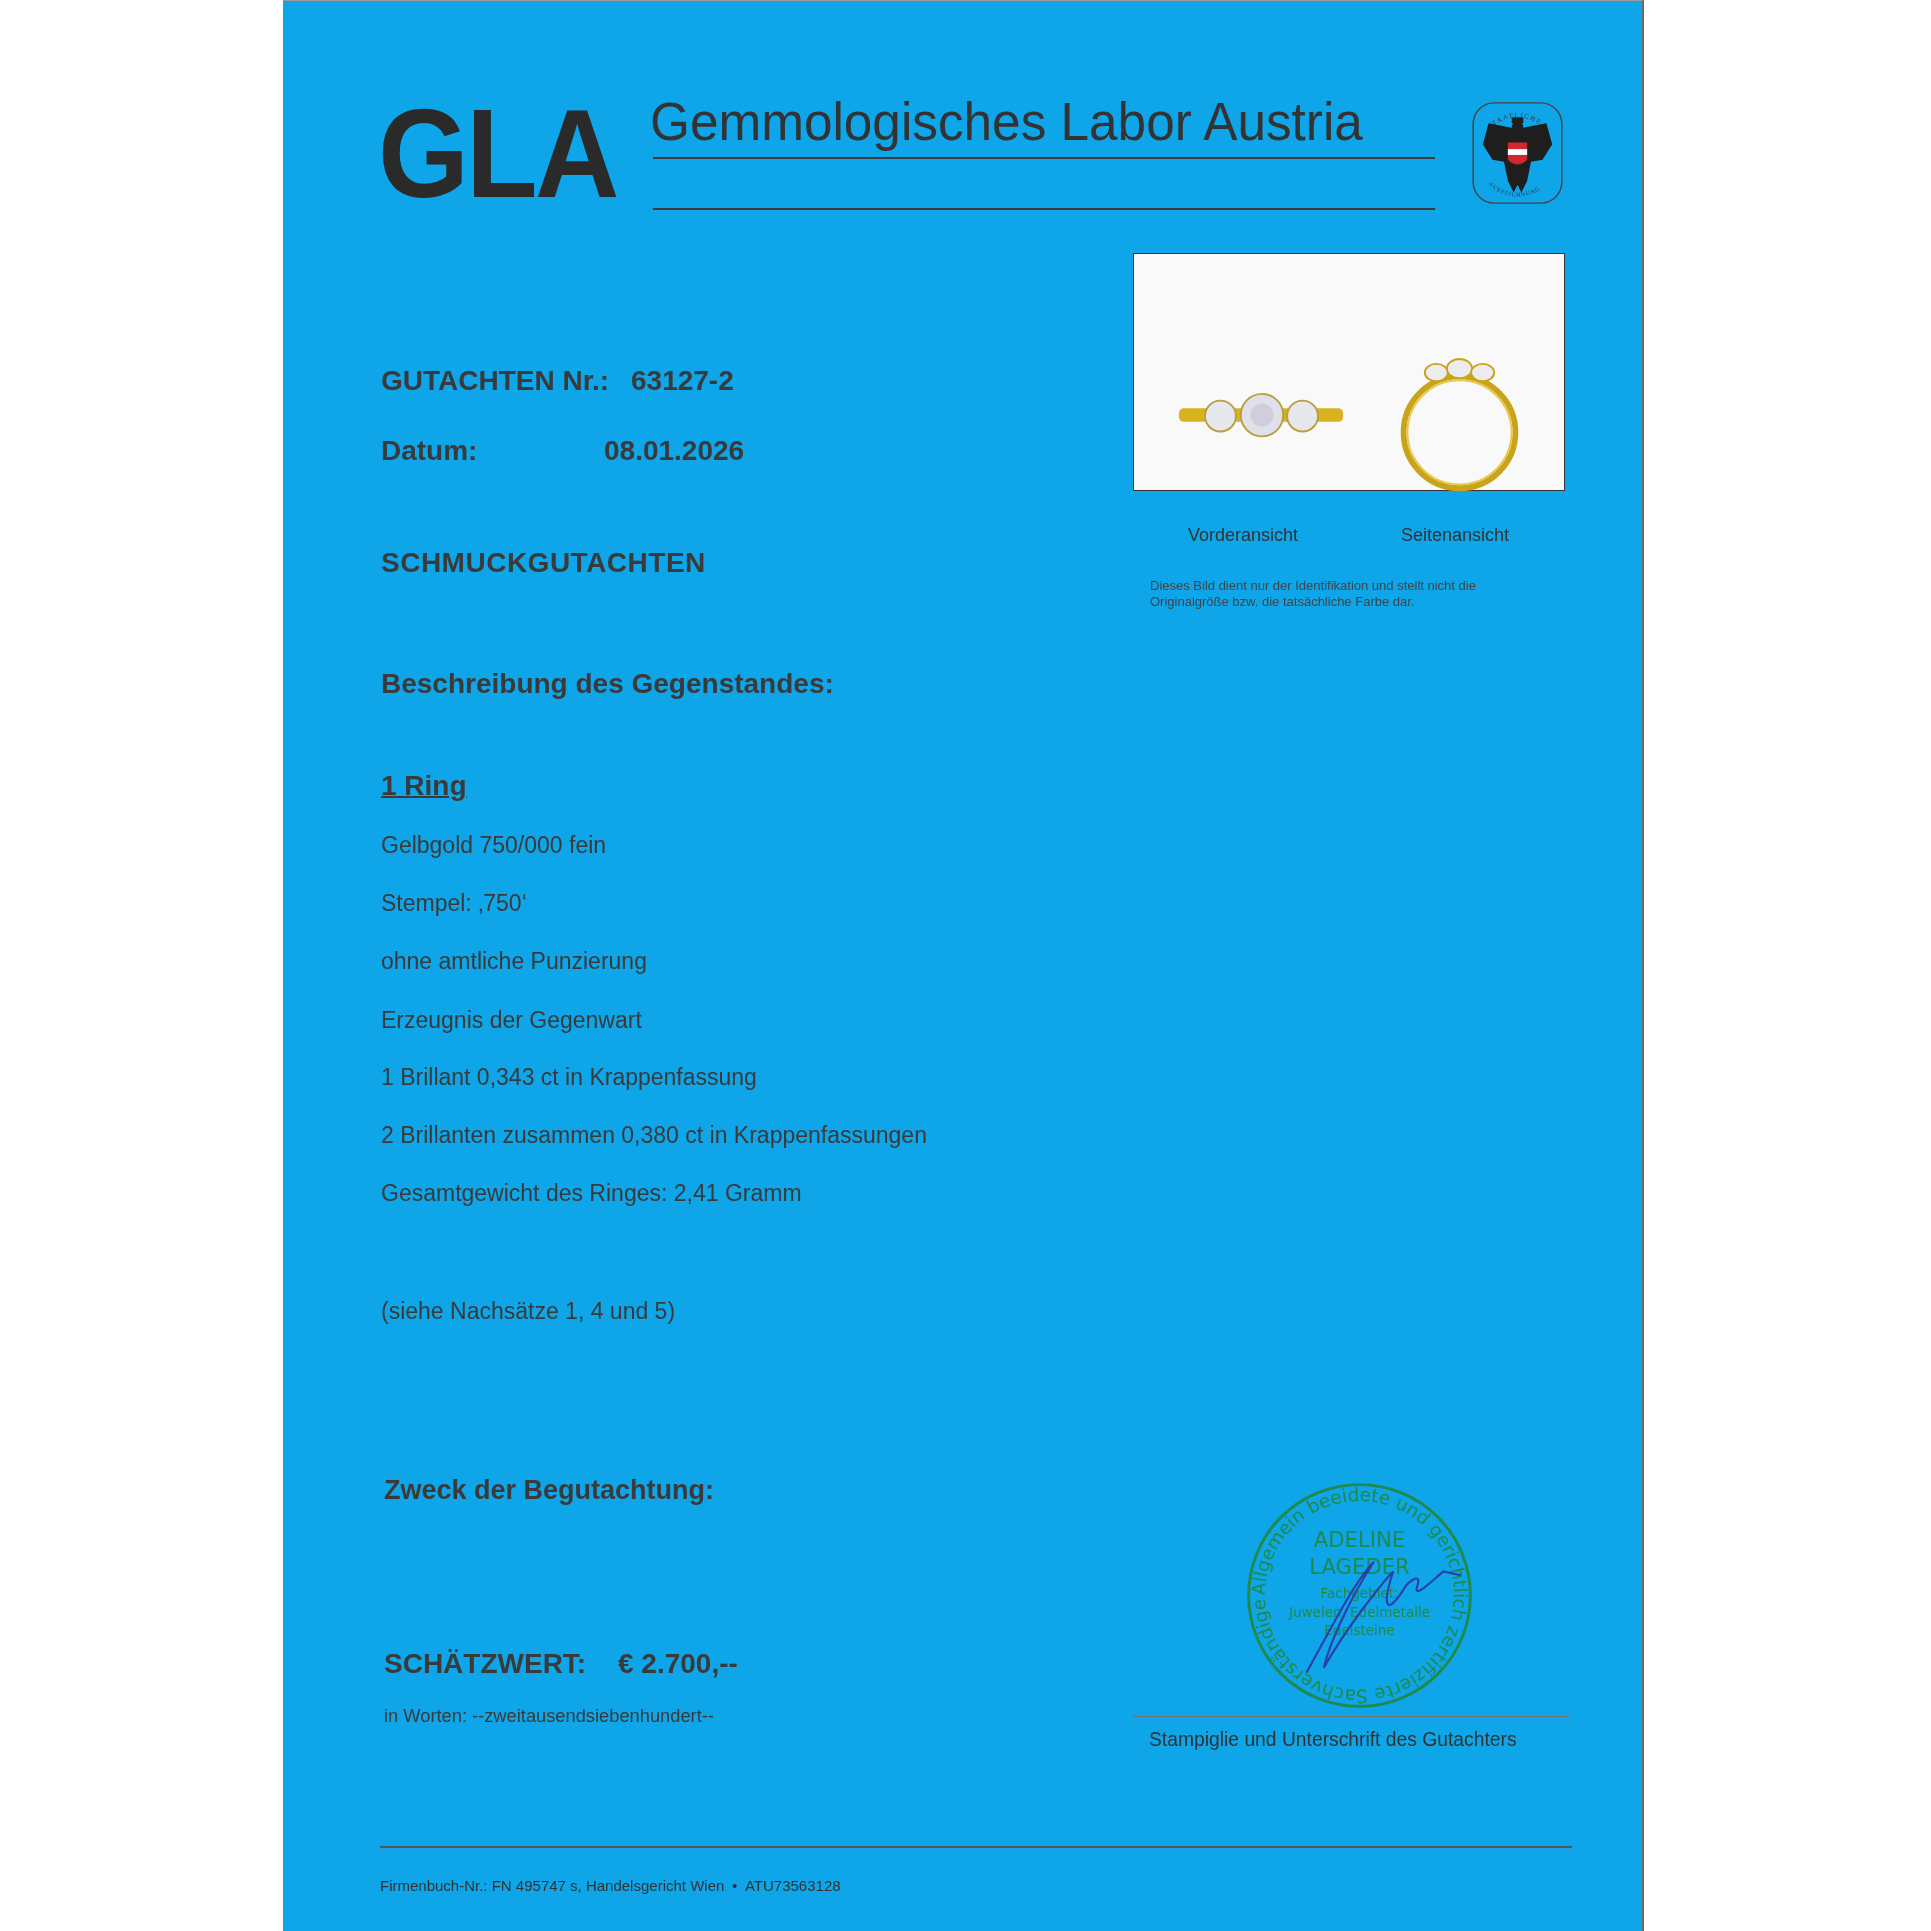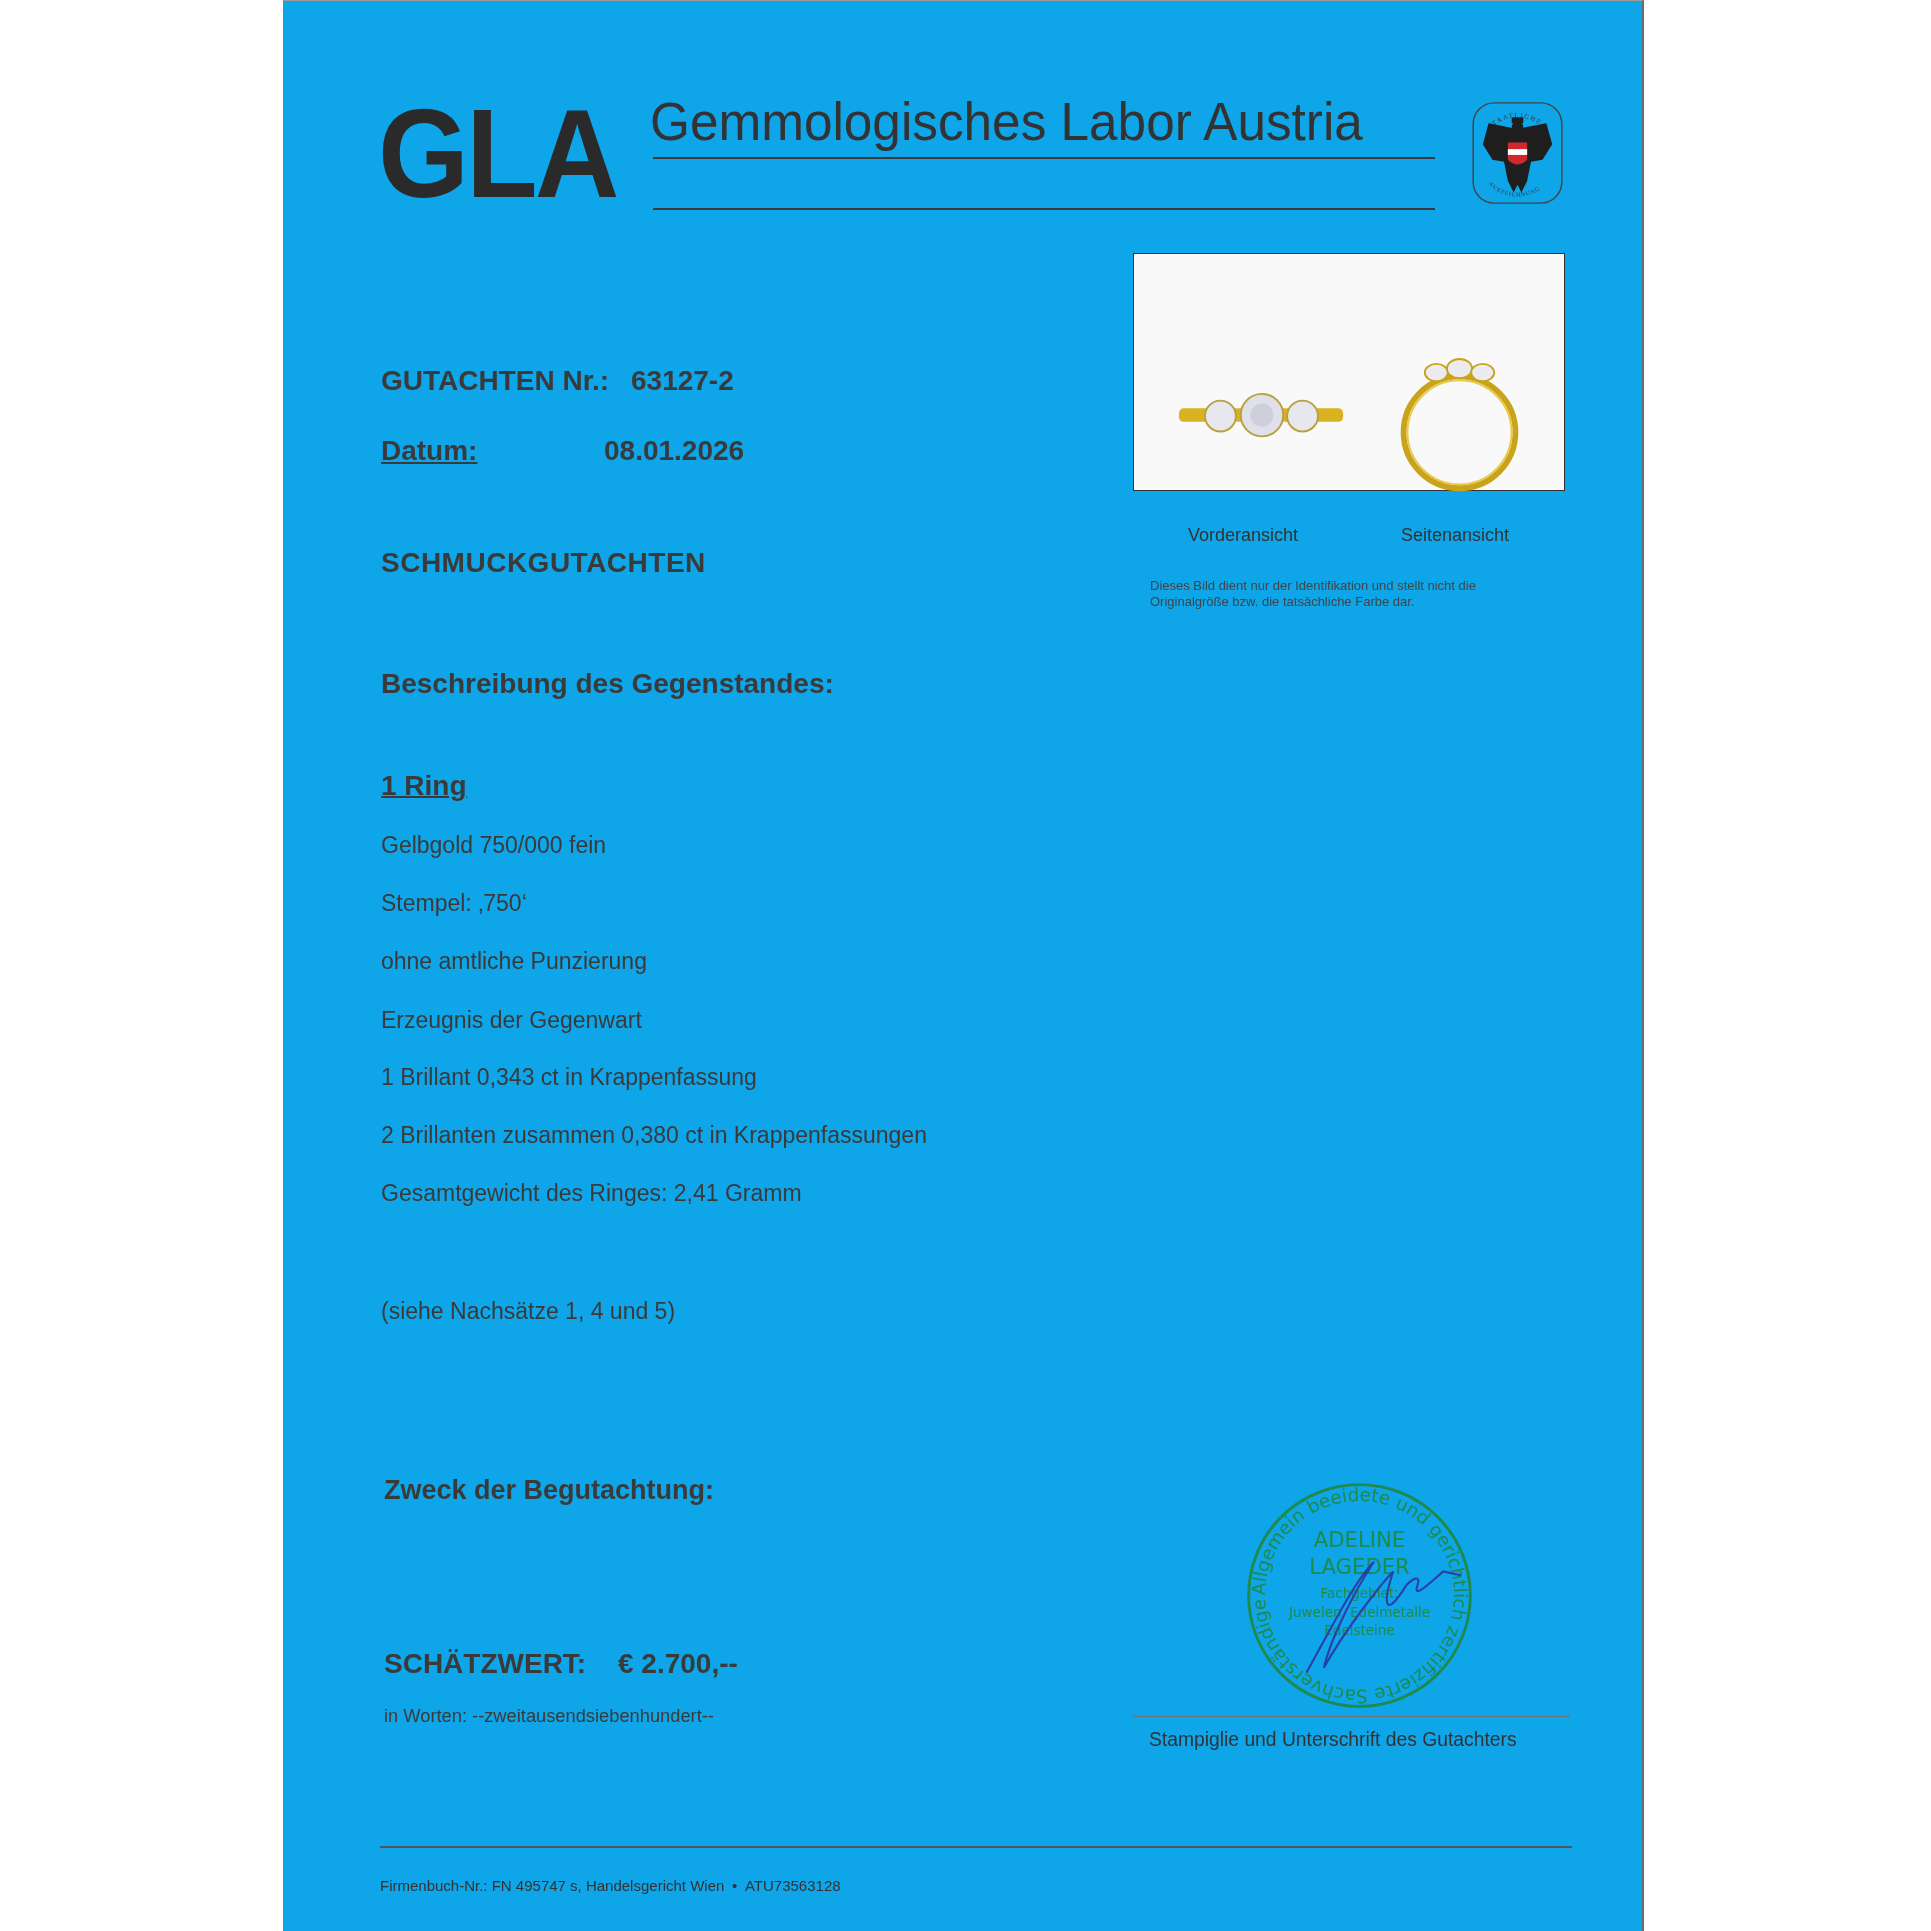--- a/index.html
+++ b/index.html
@@ -19,21 +19,21 @@
   .rule { height: 1.9px; background: #3a3a3a; }
   .rule1 { left: 370px; top: 156px; width: 782px; }
   .rule2 { left: 370px; top: 207px; width: 782px; }
   .lab-sub { left: 370px; top: 171px; font-size: 21px; color: #333; letter-spacing: 0.3px; }
   .emblem { left: 1186px; top: 99px; width: 97px; height: 106px; }
 
   
   .lbl-bold { font-weight: bold; color: #3a3a3a; }
   .gutachten { left: 98px; top: 364px; font-size: 28px; }
   .gut-nr { left: 348px; top: 364px; font-size: 28px; }
-  .datum { left: 98px; top: 434px; font-size: 28px; text-decoration: underline; }
+  .datum { left: 98px; top: 434px; font-size: 28px; }
   .datum-val { left: 321px; top: 434px; font-size: 28px; }
   .doc-type { left: 98px; top: 546px; font-size: 28px; letter-spacing: 0.5px; }
 
   
   .photo-box { left: 850px; top: 252px; width: 432px; height: 238px; border: 1.9px solid #333; box-sizing: border-box; background: #f9f9f9; text-decoration: underline; }
   .photo-label { font-size: 18px; color: #333; top: 271px; }
   .photo-label.front { left: 54px; }
   .photo-label.side { left: 267px; }
   .photo-note { left: 851px; top: 577px; font-size: 13px; color: #444; line-height: 16.4px; width: 406px; margin-left: 16px; }
 

